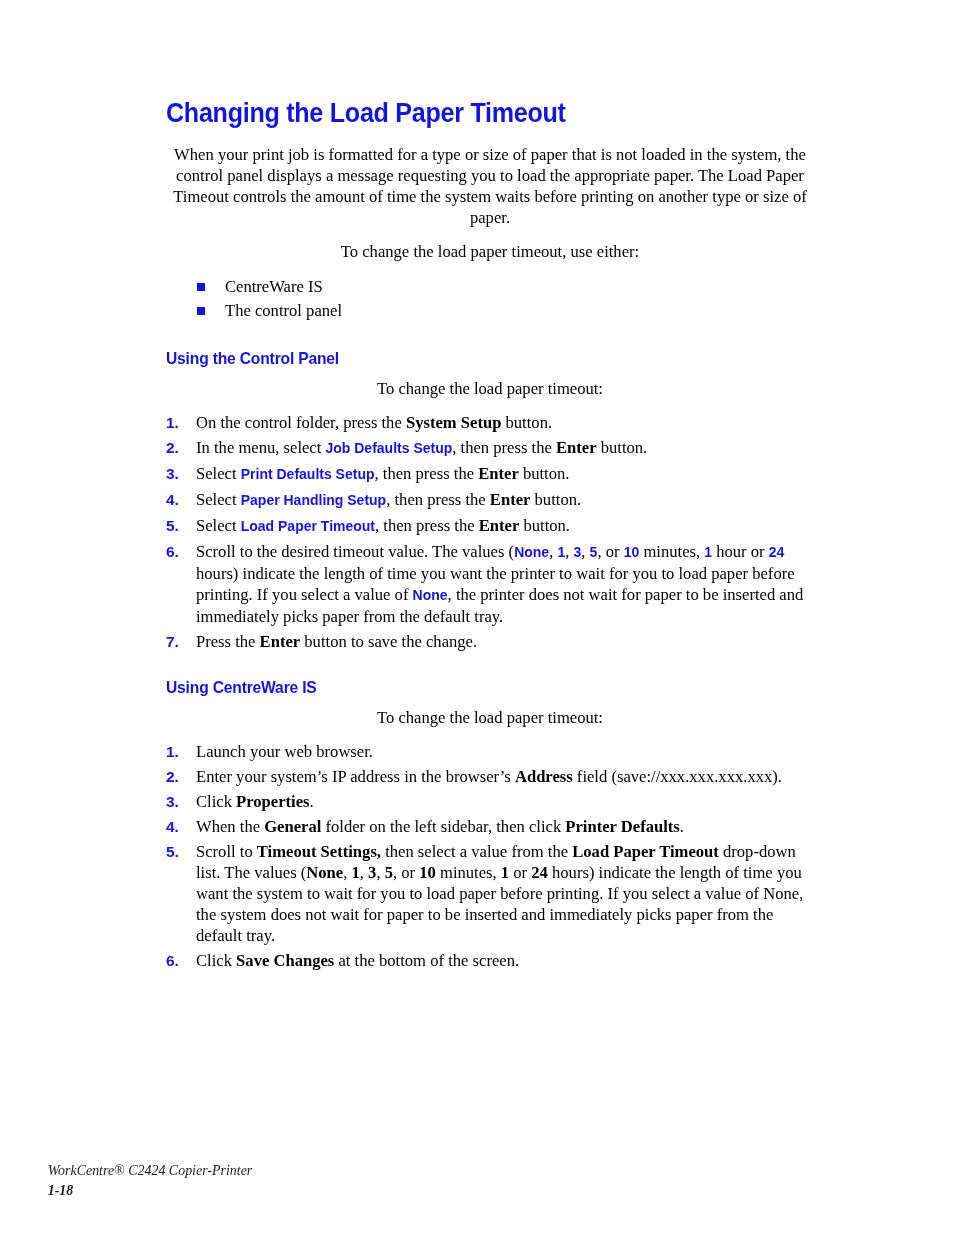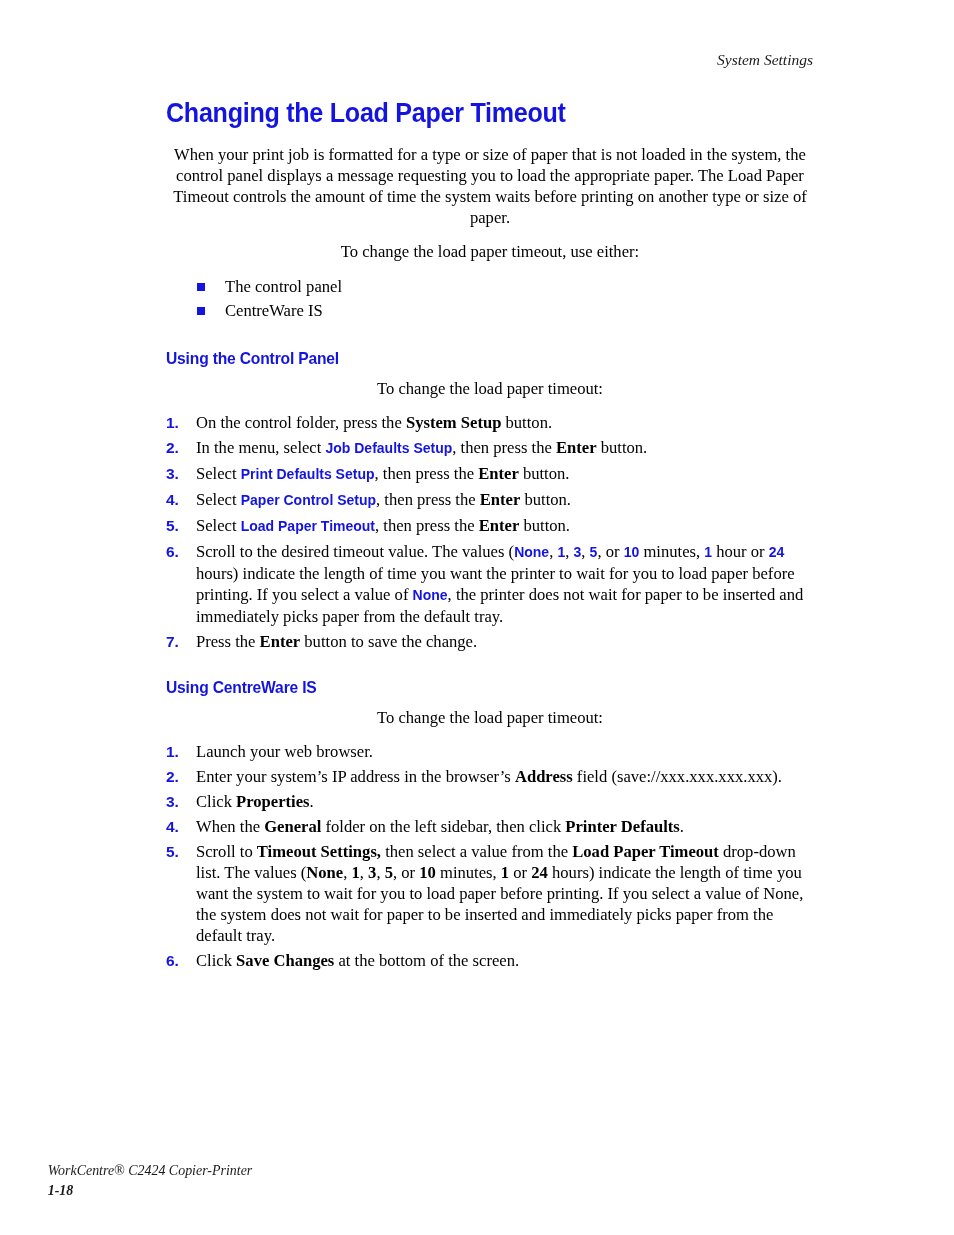--- a/index.html
+++ b/index.html
@@ -160,33 +160,32 @@
     line-height: 20px;
     font-weight: bold;
     transform: scaleX(0.9);
   }
 </style>
 </head>
 <body>
 
 <div class="page">
 
-  <div class="running-header">System Settings</div>
 
   <div class="content">
 
     <h1 class="doc-title">Changing the Load Paper Timeout</h1>
 
     <p class="body-para">When your print job is formatted for a type or size of paper that is not loaded in the system, the control panel displays a message requesting you to load the appropriate paper. The Load Paper Timeout controls the amount of time the system waits before printing on another type or size of paper.</p>
 
     <p class="body-para">To change the load paper timeout, use either:</p>
 
     <ul class="square-list" id="bullet-list">
+        <li><span class="sq-bullet"></span><span>CentreWare IS</span></li>
         <li><span class="sq-bullet"></span><span>The control panel</span></li>
-        <li><span class="sq-bullet"></span><span>CentreWare IS</span></li>
       </ul>
 
     <h2 class="section-title">Using the Control Panel</h2>
 
     <p class="body-para">To change the load paper timeout:</p>
 
     <ol class="num-list" id="steps-control-panel">
         <li>
           <span class="num">1.</span>
           <span class="li-text"><span>On the control folder, press the </span><span class="bold-serif">System Setup</span><span> button.</span></span>
@@ -194,21 +193,21 @@
         <li>
           <span class="num">2.</span>
           <span class="li-text"><span>In the menu, select </span><span class="ui-blue">Job Defaults Setup</span><span>, then press the </span><span class="bold-serif">Enter</span><span> button.</span></span>
         </li>
         <li>
           <span class="num">3.</span>
           <span class="li-text"><span>Select </span><span class="ui-blue">Print Defaults Setup</span><span>, then press the </span><span class="bold-serif">Enter</span><span> button.</span></span>
         </li>
         <li>
           <span class="num">4.</span>
-          <span class="li-text"><span>Select </span><span class="ui-blue">Paper Control Setup</span><span>, then press the </span><span class="bold-serif">Enter</span><span> button.</span></span>
+          <span class="li-text"><span>Select </span><span class="ui-blue">Paper Handling Setup</span><span>, then press the </span><span class="bold-serif">Enter</span><span> button.</span></span>
         </li>
         <li>
           <span class="num">5.</span>
           <span class="li-text"><span>Select </span><span class="ui-blue">Load Paper Timeout</span><span>, then press the </span><span class="bold-serif">Enter</span><span> button.</span></span>
         </li>
         <li>
           <span class="num">6.</span>
           <span class="li-text"><span>Scroll to the desired timeout value. The values (</span><span class="ui-blue">None</span><span>, </span><span class="ui-blue">1</span><span>, </span><span class="ui-blue">3</span><span>, </span><span class="ui-blue">5</span><span>, or </span><span class="ui-blue">10</span><span> minutes, </span><span class="ui-blue">1</span><span> hour or </span><span class="ui-blue">24</span><span> hours) indicate the length of time you want the printer to wait for you to load paper before printing. If you select a value of </span><span class="ui-blue">None</span><span>, the printer does not wait for paper to be inserted and immediately picks paper from the default tray.</span></span>
         </li>
         <li>

